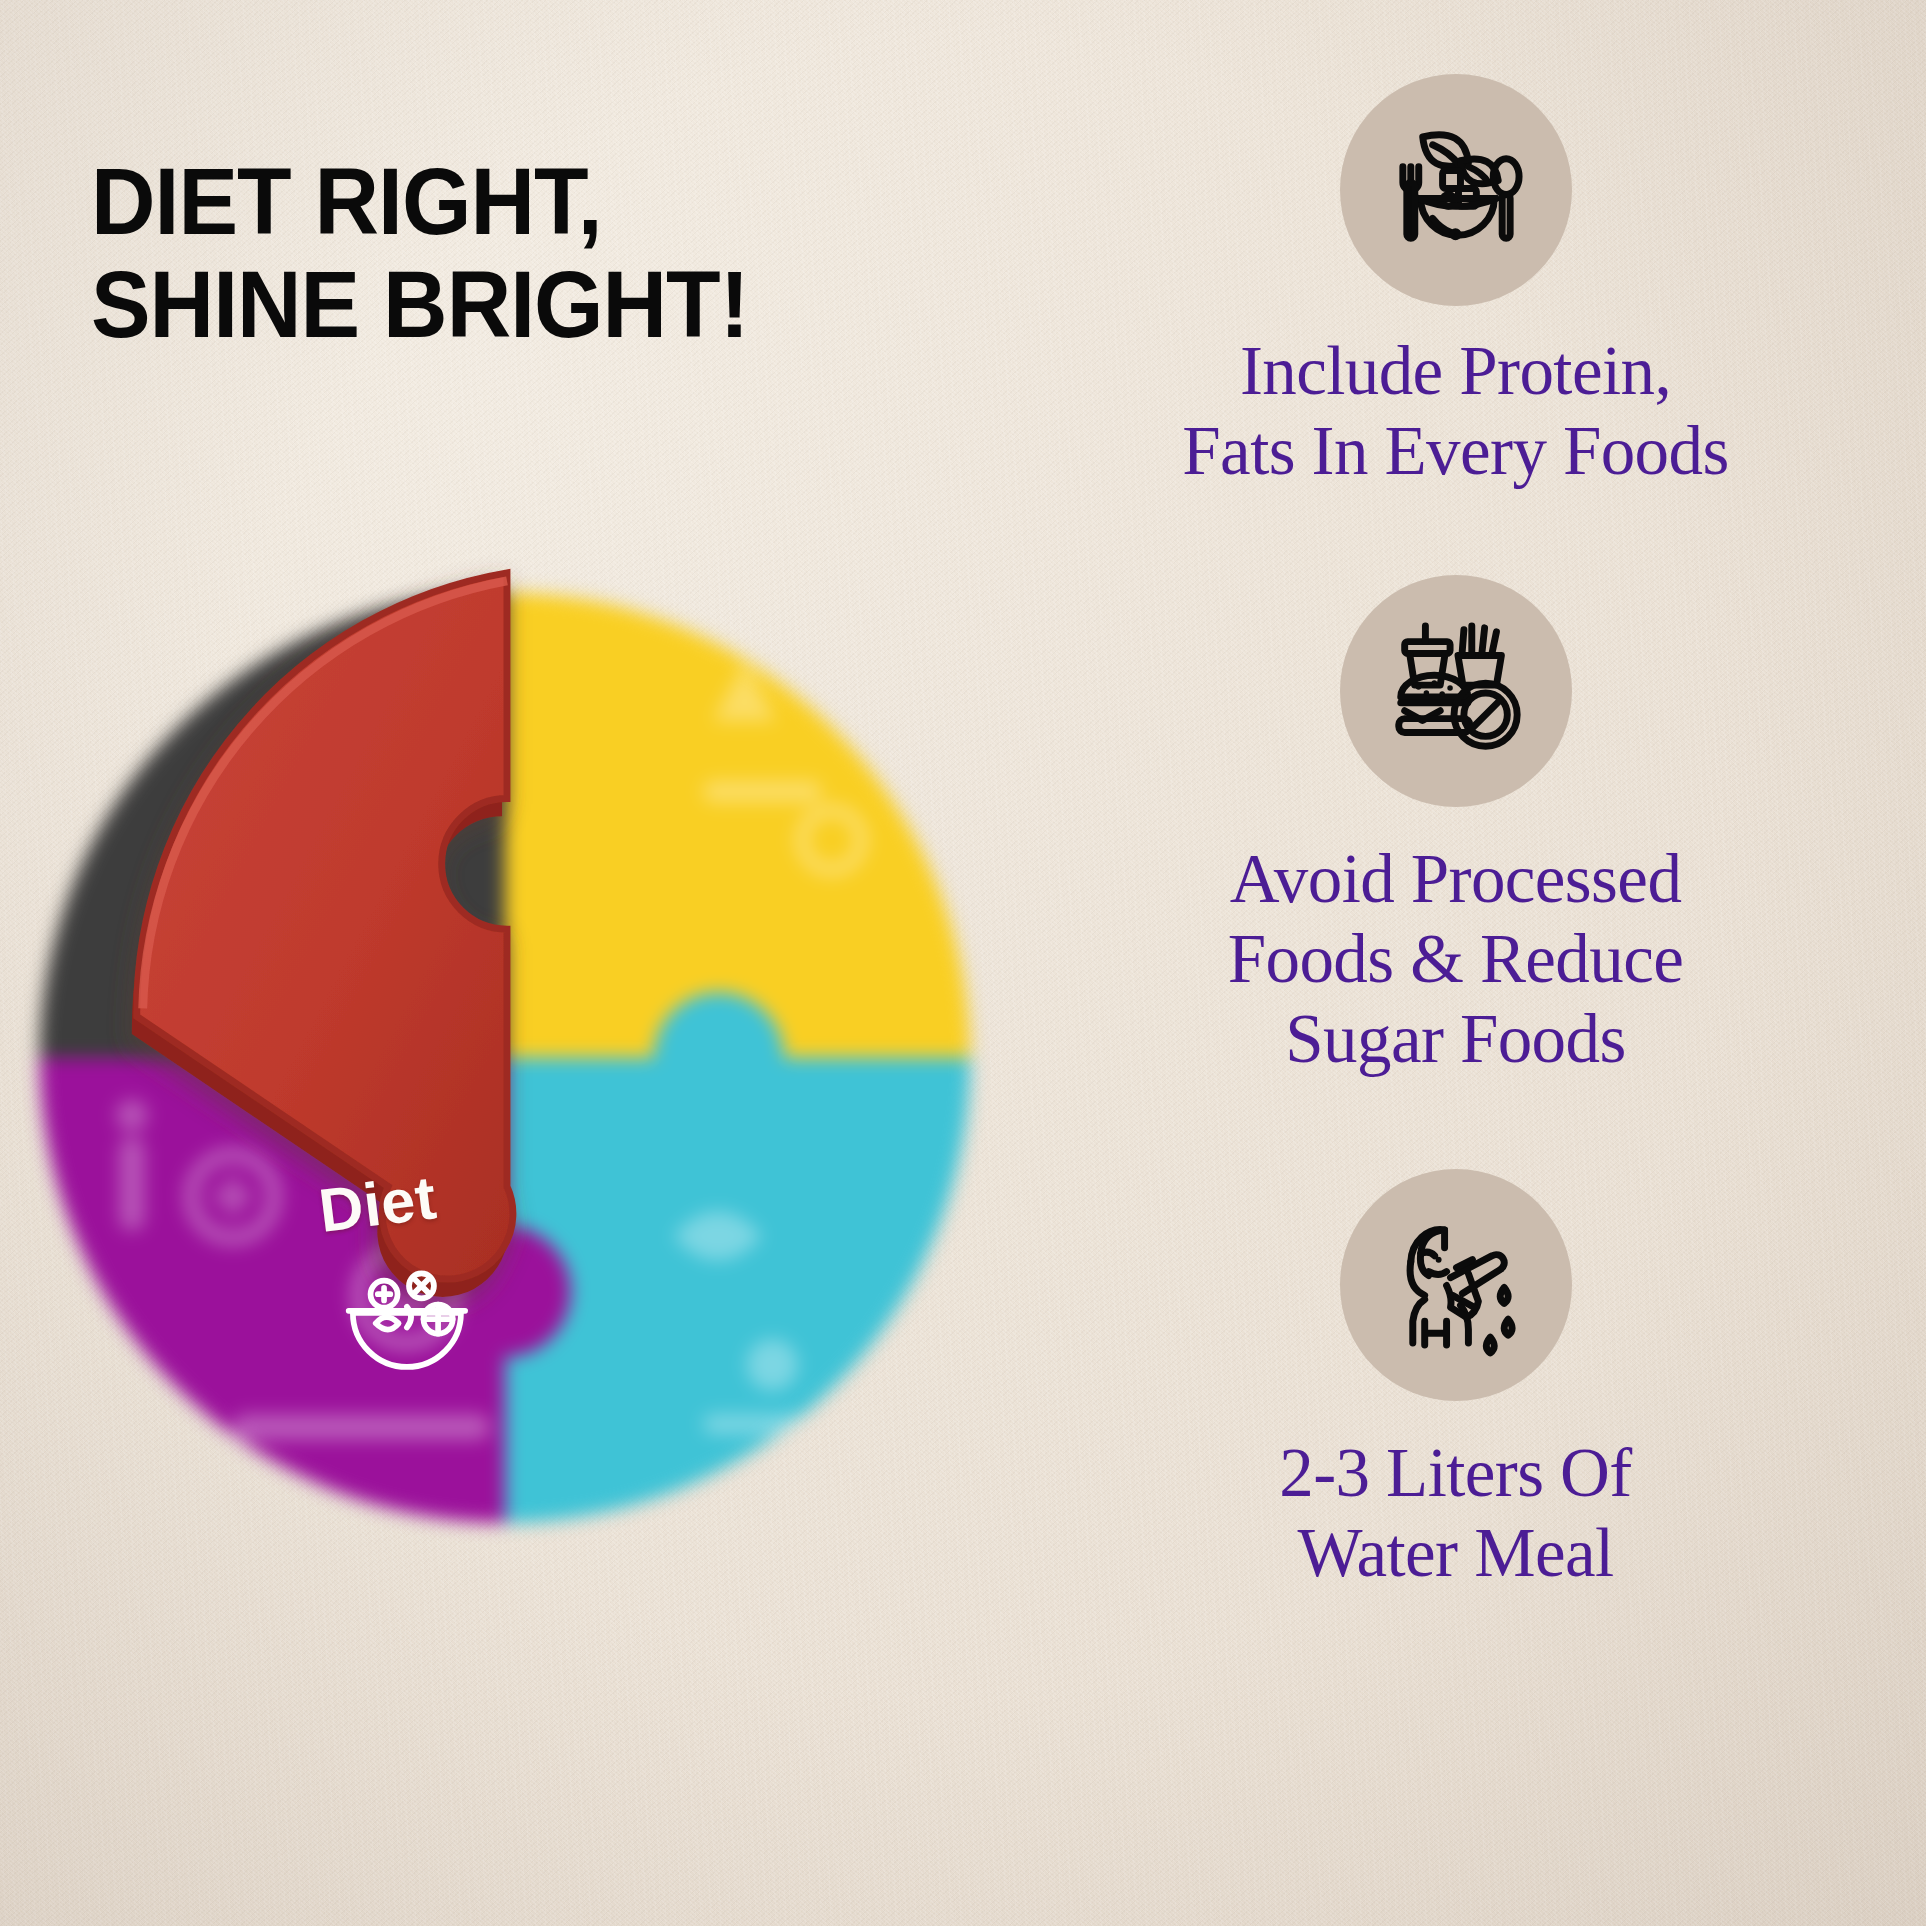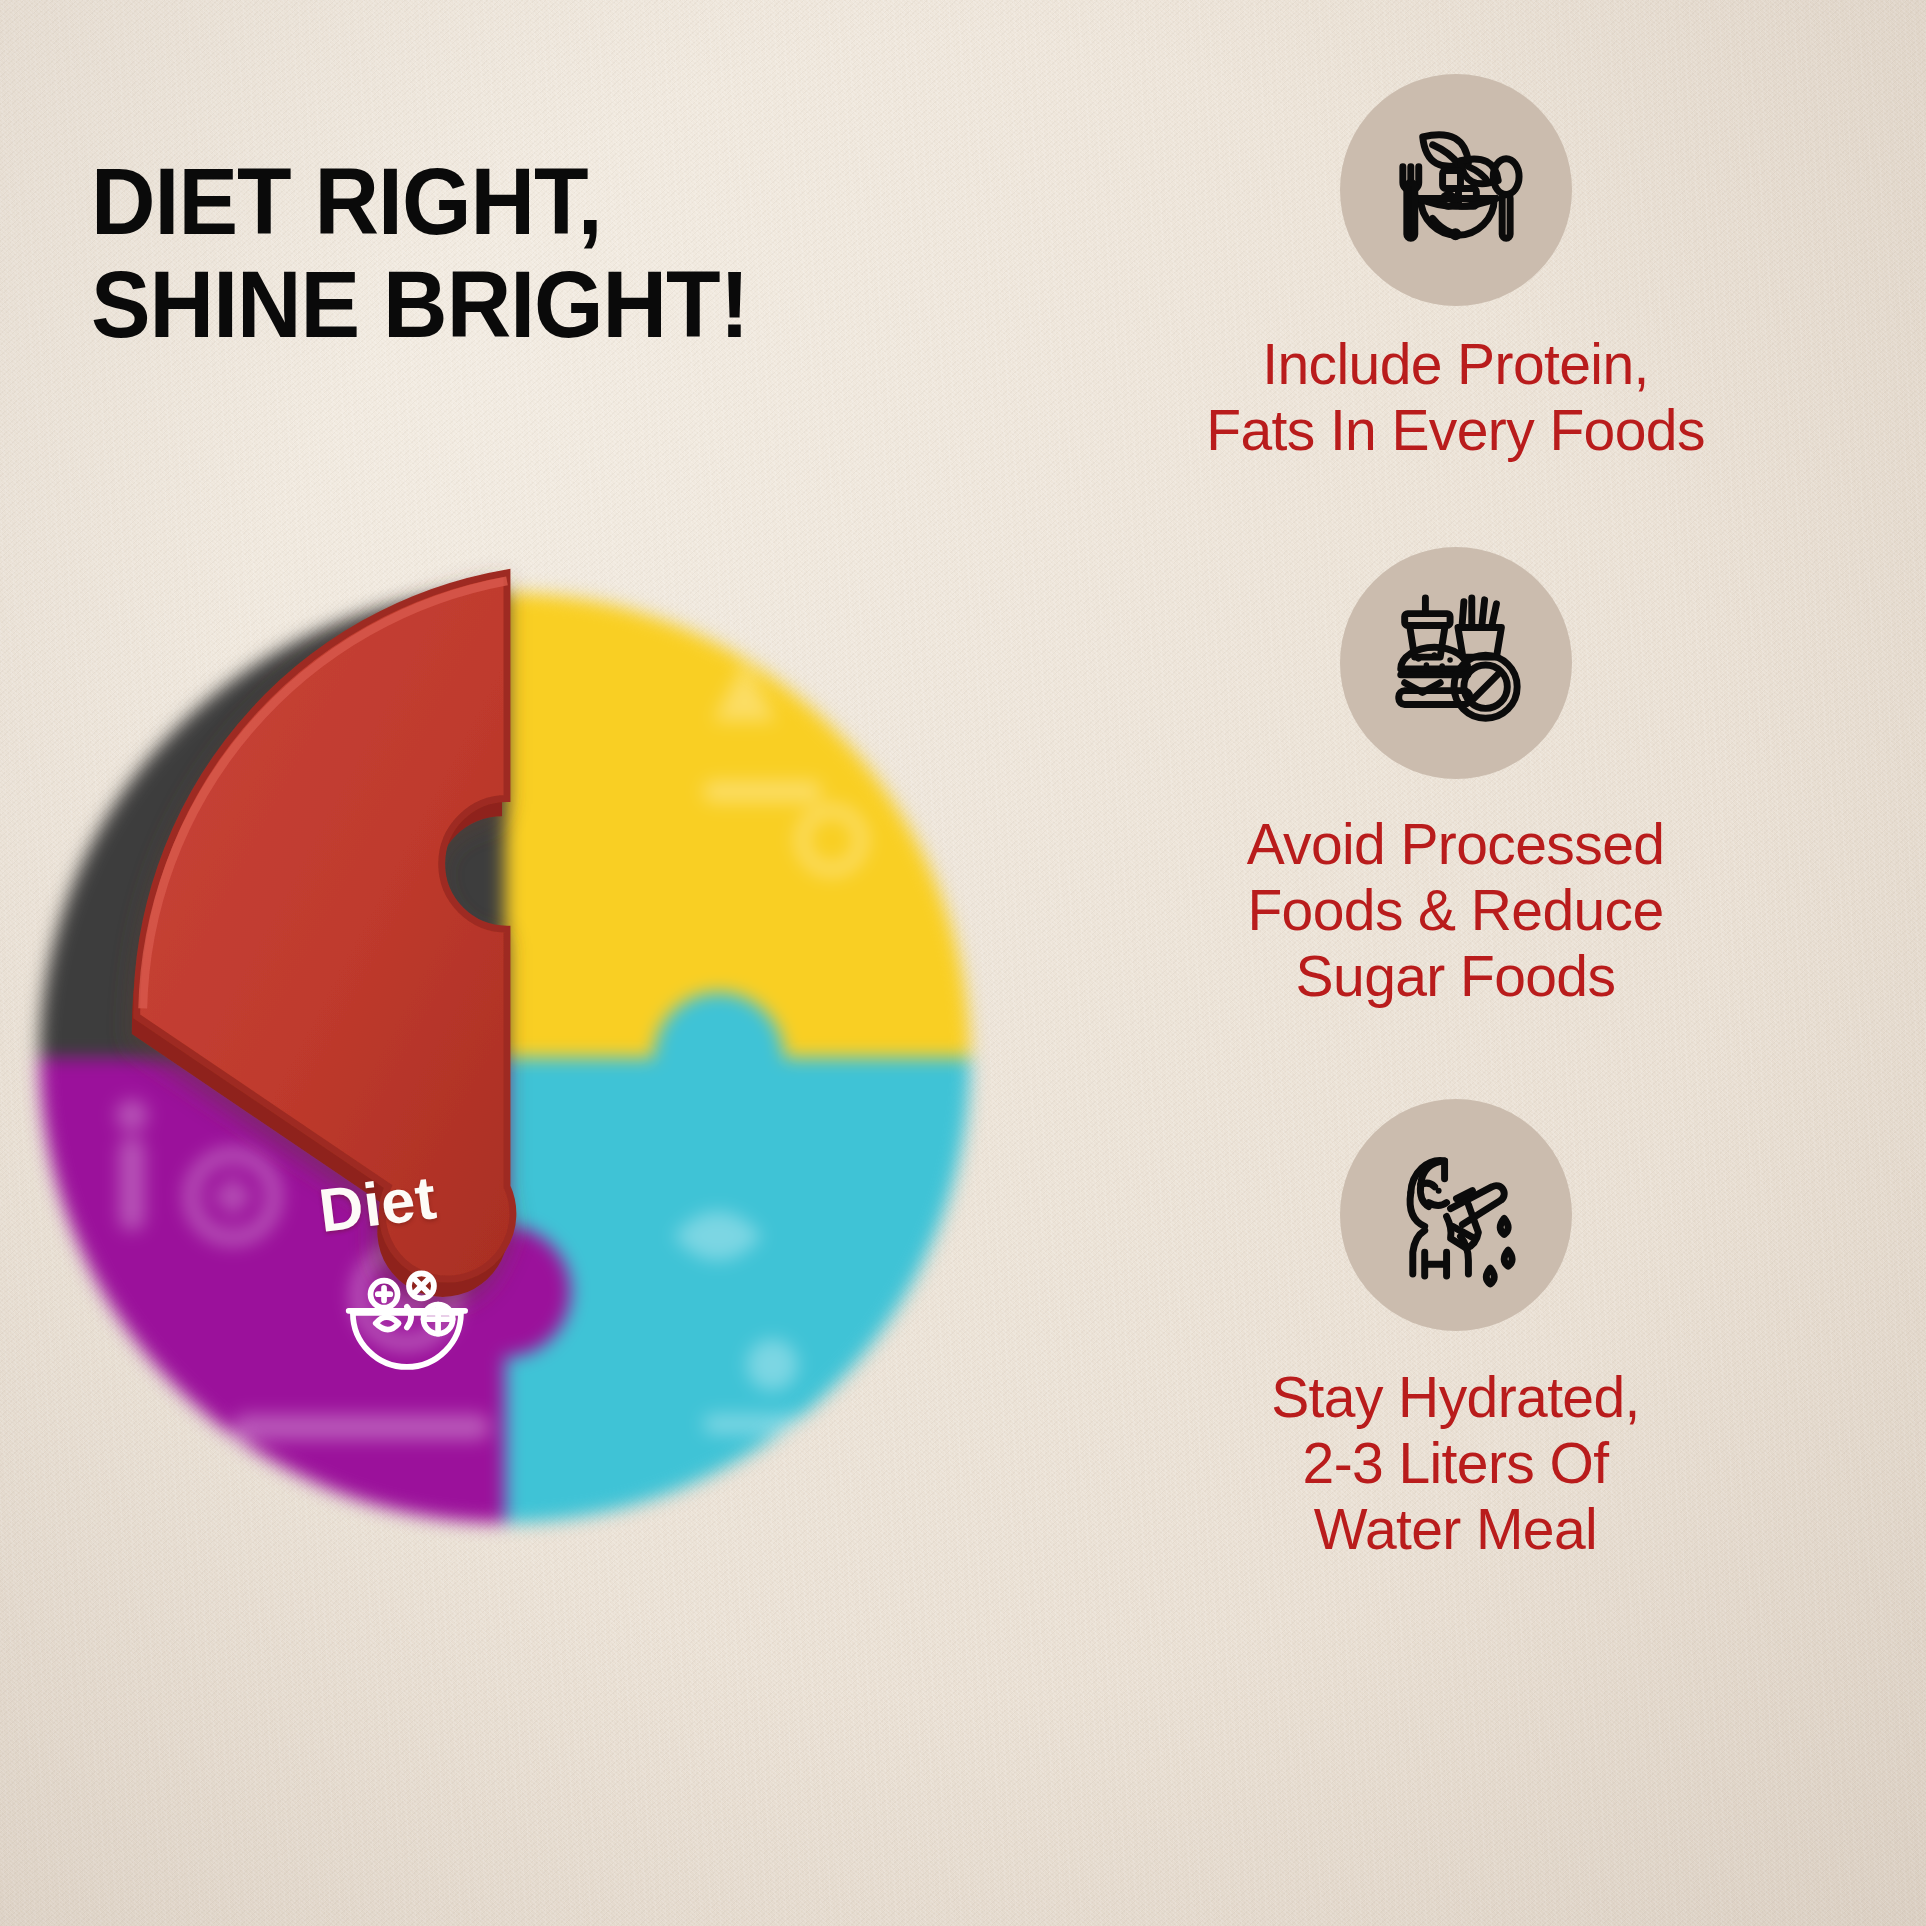--- a/index.html
+++ b/index.html
@@ -54,24 +54,24 @@
   }
   .tip-circle{
     width:232px;height:232px;border-radius:50%;
     background:#cbbcae;
     display:flex;align-items:center;justify-content:center;
     position:relative;
   }
   .tip-circle svg{display:block;}
   .tip-text{
     text-align:center;
-    font-family:Liberation Sans, sans-serif;
-    font-size:57px;
+    font-family:Liberation Serif, serif;
+    font-size:69px;
     line-height:1.16;
-    color:#b91c1c;
+    color:#4c1d95;
     letter-spacing:-0.6px;
     padding:0 40px;
   }
   .tip-text span{display:block;white-space:nowrap;}
 
   
   #tip-0 .tip-icon-wrap{height:283px;}
   #tip-1{margin-top:51px;}
   #tip-2{margin-top:57px;}
 
@@ -305,20 +305,19 @@
           <path d="M66 76 q6 12 4 22 l16 10 q10 -4 12 -16 l-10 -28"></path>
           <path d="M72 86 l22 12"></path>
 
           <path d="M124 78 q8 10 0 16 q-8 -6 0 -16 z"></path>
           <path d="M128 110 q8 10 0 16 q-8 -6 0 -16 z"></path>
           <path d="M110 128 q8 10 0 16 q-8 -6 0 -16 z"></path>
         </svg>
       </div>
     </div>
     <div class="tip-text">
-      <span>Stay Hydrated,</span>
       <span>2-3 Liters Of</span>
       <span>Water Meal</span>
     </div>
   </div>
 
 </div>
 
 
 </body></html>

